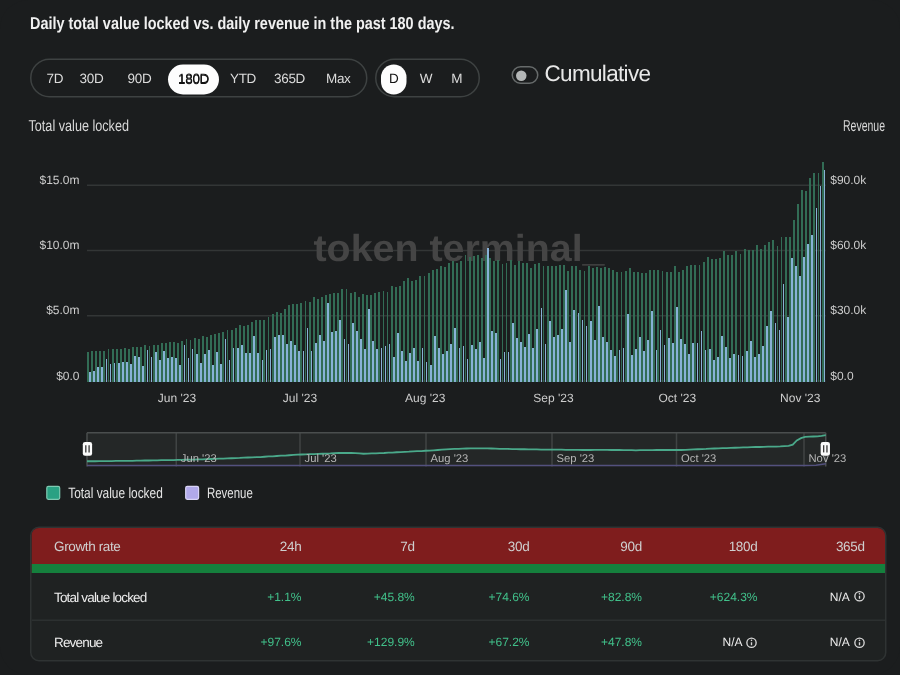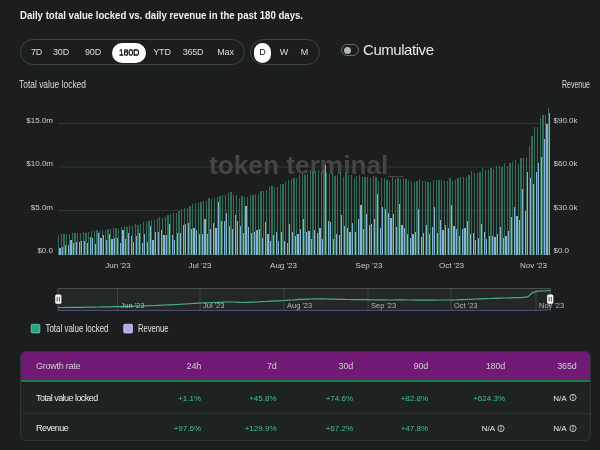--- a/index.html
+++ b/index.html
@@ -18,21 +18,21 @@
 #toggle { position:absolute; left:341px; top:44px; width:17.5px; height:12px;
   border:1px solid #676b6b; border-radius:6.5px; background:#1b1d1e; }
 #toggle .knob { position:absolute; left:1.5px; top:1.5px; width:7px; height:7px;
   border-radius:50%; background:#b4b7b7; }
 #cumu { position:absolute; left:363px; top:44px; font-size:15px; color:#e8e8e8;
   letter-spacing:-0.45px; line-height:12px; }
 
 #gtable { position:absolute; left:20px; top:351px; width:571px; height:90px;
   background:#1f2222; border:1px solid #2f3333; border-radius:6px; overflow:hidden; }
 .trow { position:relative; width:100%; }
-#thead { height:30px; background:#701a75; border-bottom:2px solid #15803d; }
+#thead { height:30px; background:#7f1d1d; border-bottom:6px solid #15803d; }
 #trow1 { height:32px; border-bottom:1px solid #2c3030; }
 #trow2 { height:28px; }
 .tlabel { position:absolute; left:15px; top:50%; transform:translateY(-50%);
   font-size:9px; color:#cfcfcf; letter-spacing:-0.25px; white-space:nowrap; }
 .rlabel { position:absolute; left:15px; top:50%; transform:translateY(-50%);
   font-size:9px; color:#ececec; letter-spacing:-0.55px; white-space:nowrap; }
 .tcol { position:absolute; top:50%; transform:translateY(-50%); font-size:9px;
   color:#cfcfcf; letter-spacing:-0.2px; }
 .gval { position:absolute; top:50%; transform:translateY(-50%);
   font-family:Liberation Sans, sans-serif; font-size:8px; color:#41c08a;

